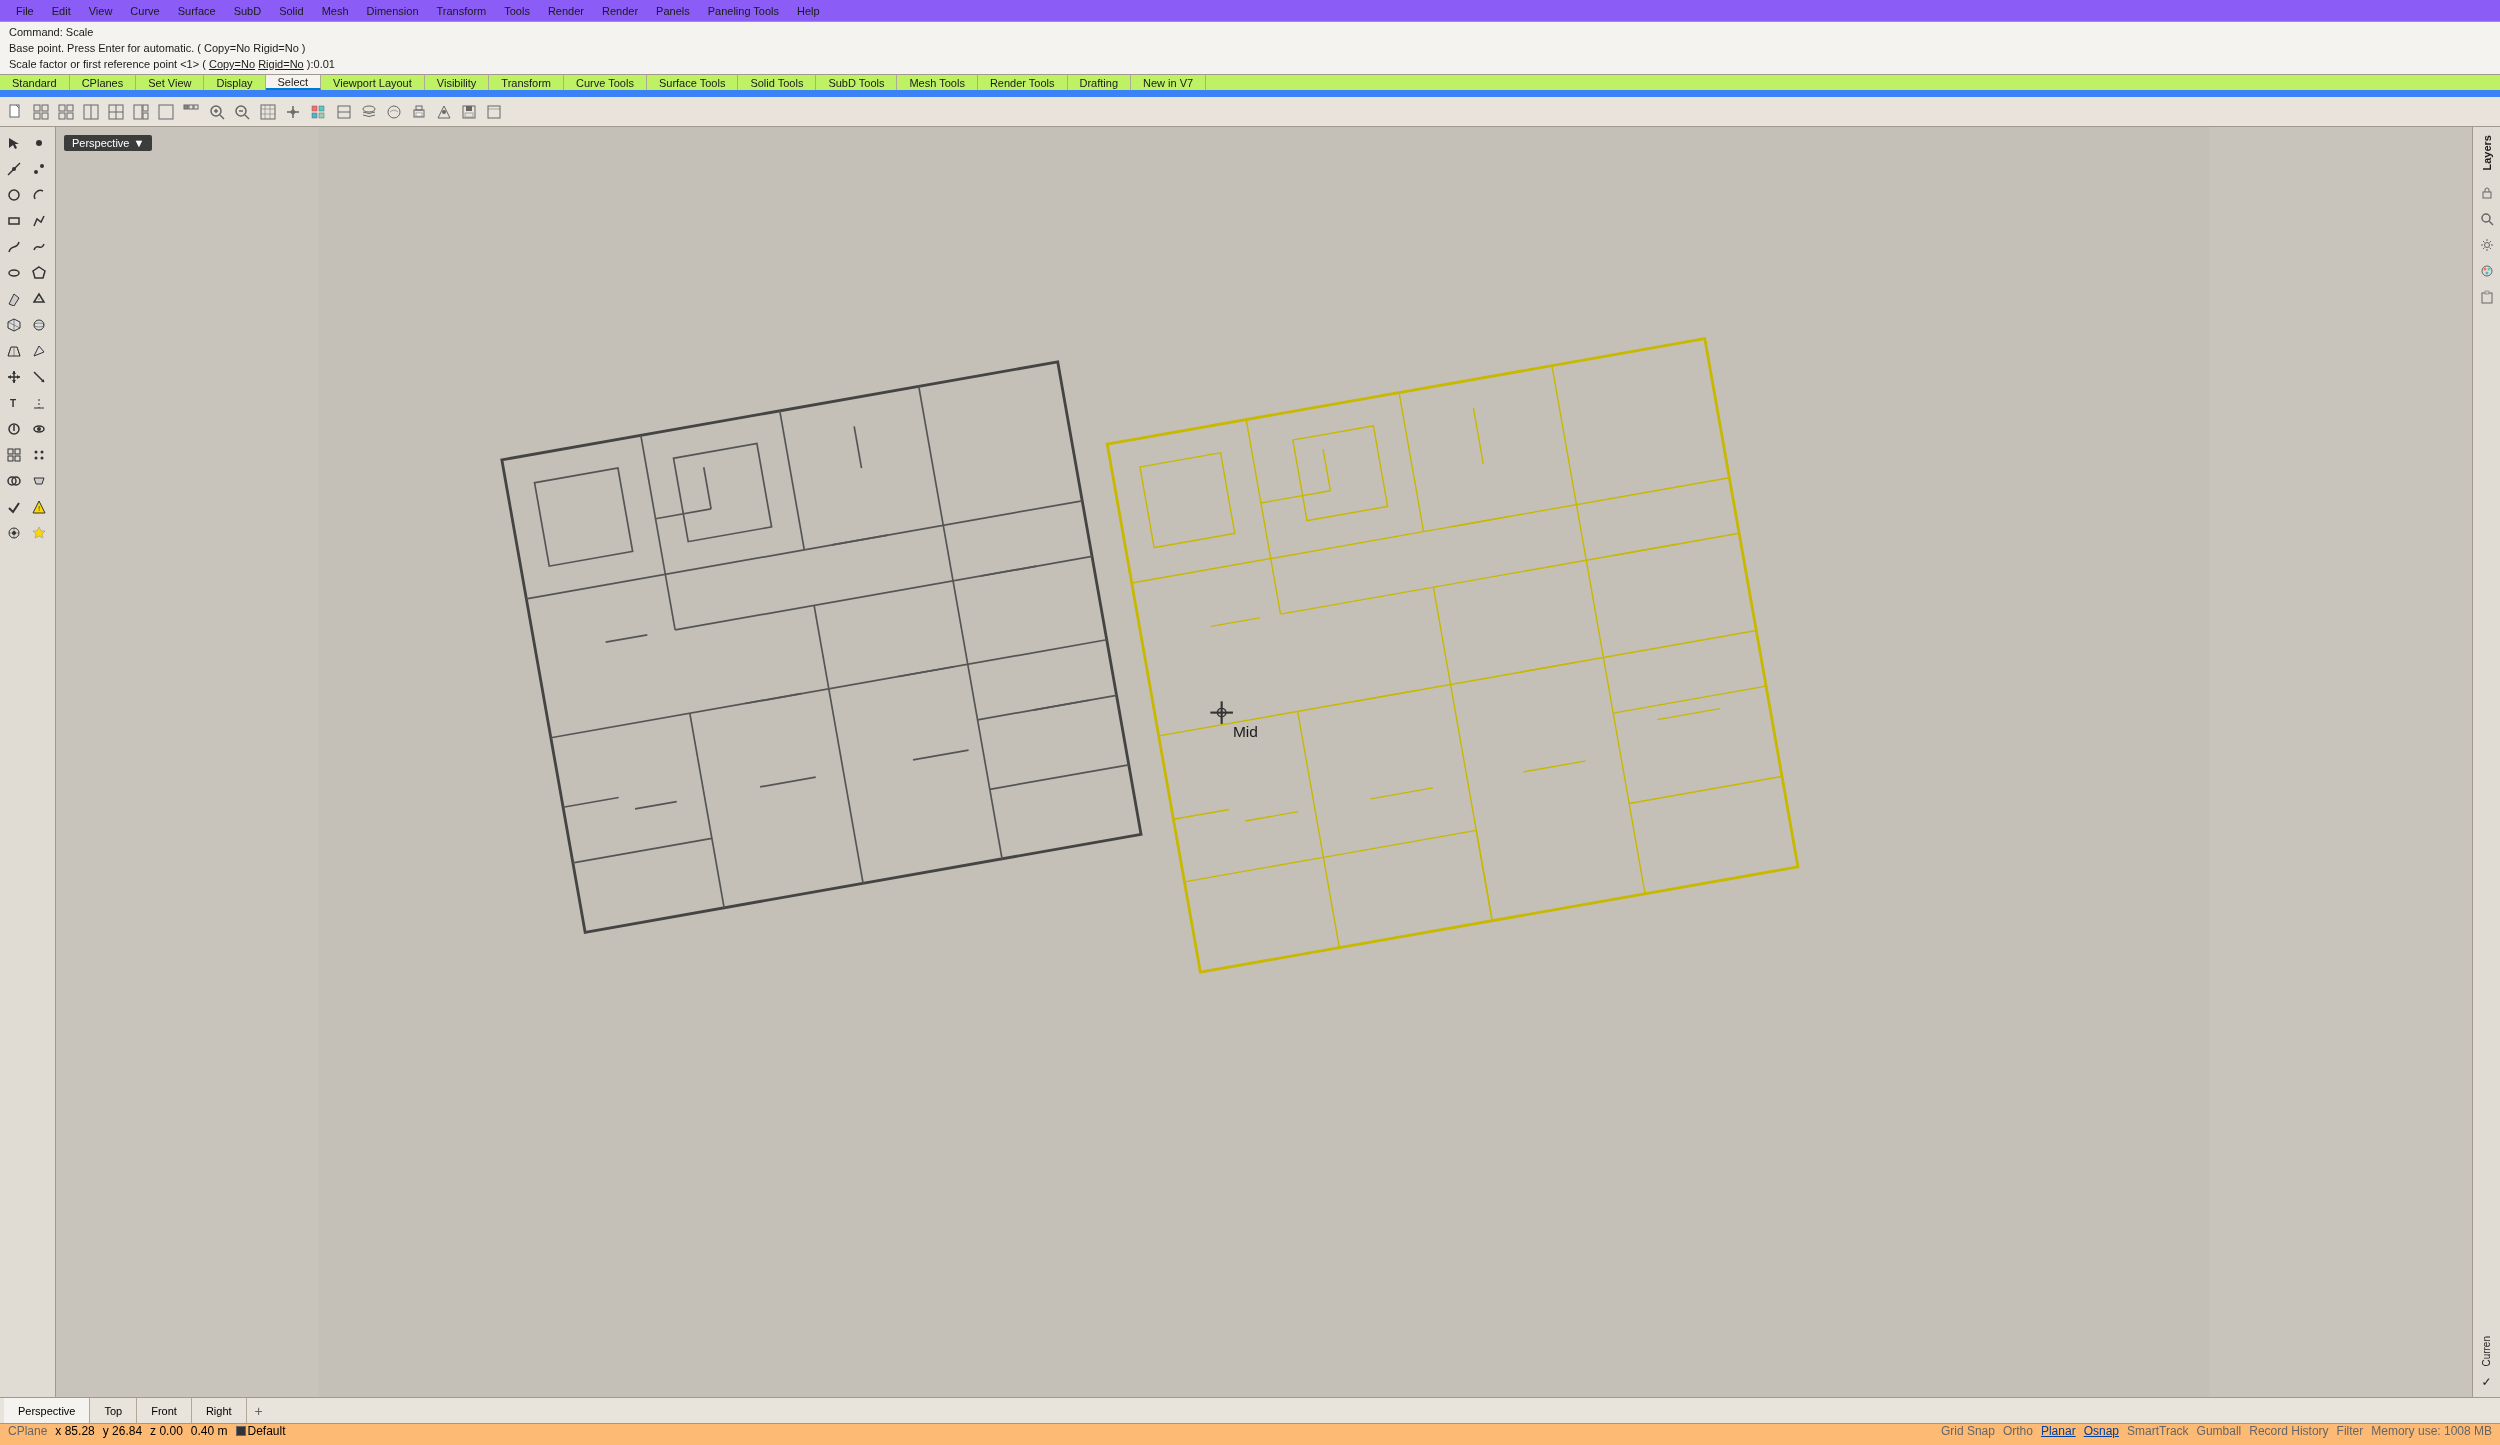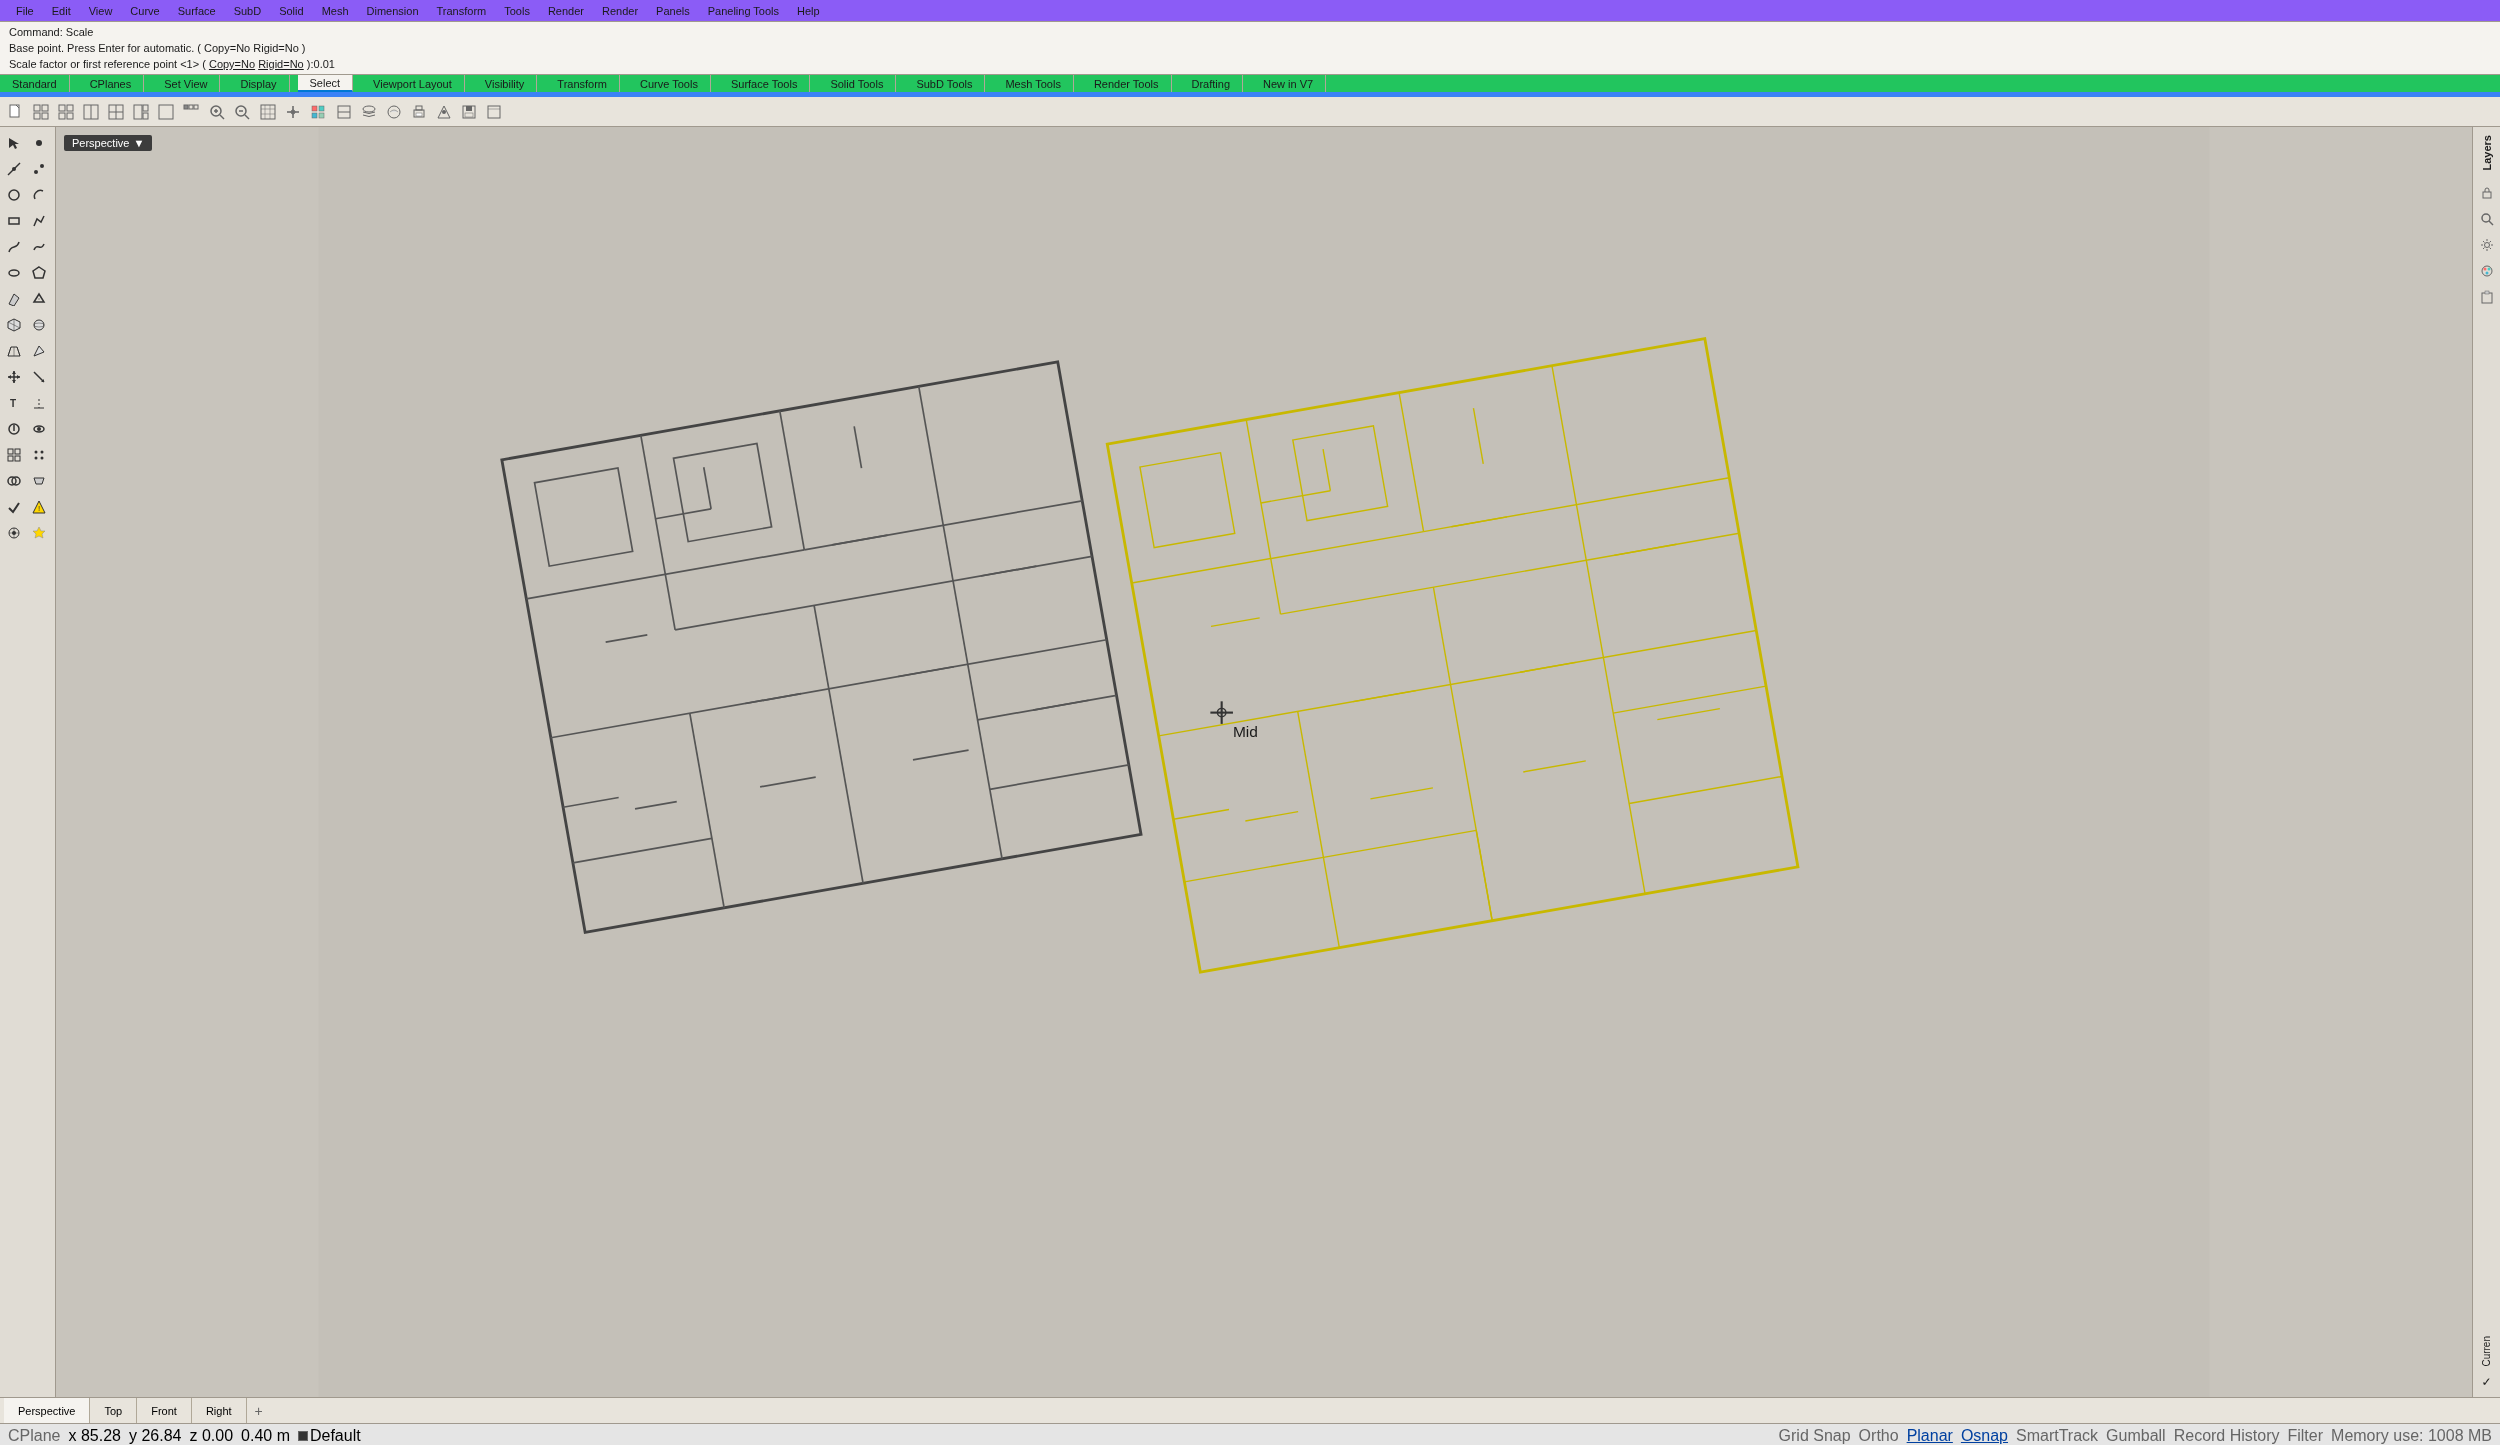--- a/index.html
+++ b/index.html
@@ -42,25 +42,25 @@
       font-size: 11px;
       color: #1a1a1a;
       line-height: 16px;
     }
     .command-underline { text-decoration: underline; }
 
     
     #toolbar-tabs {
       width: 100%;
       height: 22px;
-      background: #22c55e;
-      display: flex;
-      align-items: center;
-      border-bottom: 5px solid #3b82f6;
-      gap: 8px;
+      background: #bef264;
+      display: flex;
+      align-items: center;
+      border-bottom: 7px solid #3b82f6;
+      gap: 0;
     }
     .toolbar-tab {
       padding: 2px 12px;
       font-size: 11px;
       color: #1a1a1a;
       cursor: pointer;
       height: 100%;
       display: flex;
       align-items: center;
       border-right: 1px solid #b0a898;
@@ -783,21 +783,21 @@
 </div>
 
 <div id="view-tabs">
   <div class="view-tab active">Perspective</div>
   <div class="view-tab">Top</div>
   <div class="view-tab">Front</div>
   <div class="view-tab">Right</div>
   <div class="view-tab-add">+</div>
 </div>
 
-<div style="width:100%;height:22px;background:#e5e5e5;border-top:1px solid #a0998e;display:flex;align-items:flex-end;padding:0 8px;gap:8px;font-size:16px;">
+<div style="width:100%;height:22px;background:#fdba74;border-top:1px solid #a0998e;display:flex;align-items:flex-start;padding:0 8px;gap:8px;font-size:12px;">
   <span style="color:#666;">CPlane</span>
   <span>x 85.28</span>
   <span>y 26.84</span>
   <span>z 0.00</span>
   <span>0.40 m</span>
   <span style="display:flex;align-items:center;gap:2px;">
     <span style="width:10px;height:10px;background:#333;display:inline-block;border:1px solid #666;"></span>
     <span>Default</span>
   </span>
   <div style="flex:1"></div>

